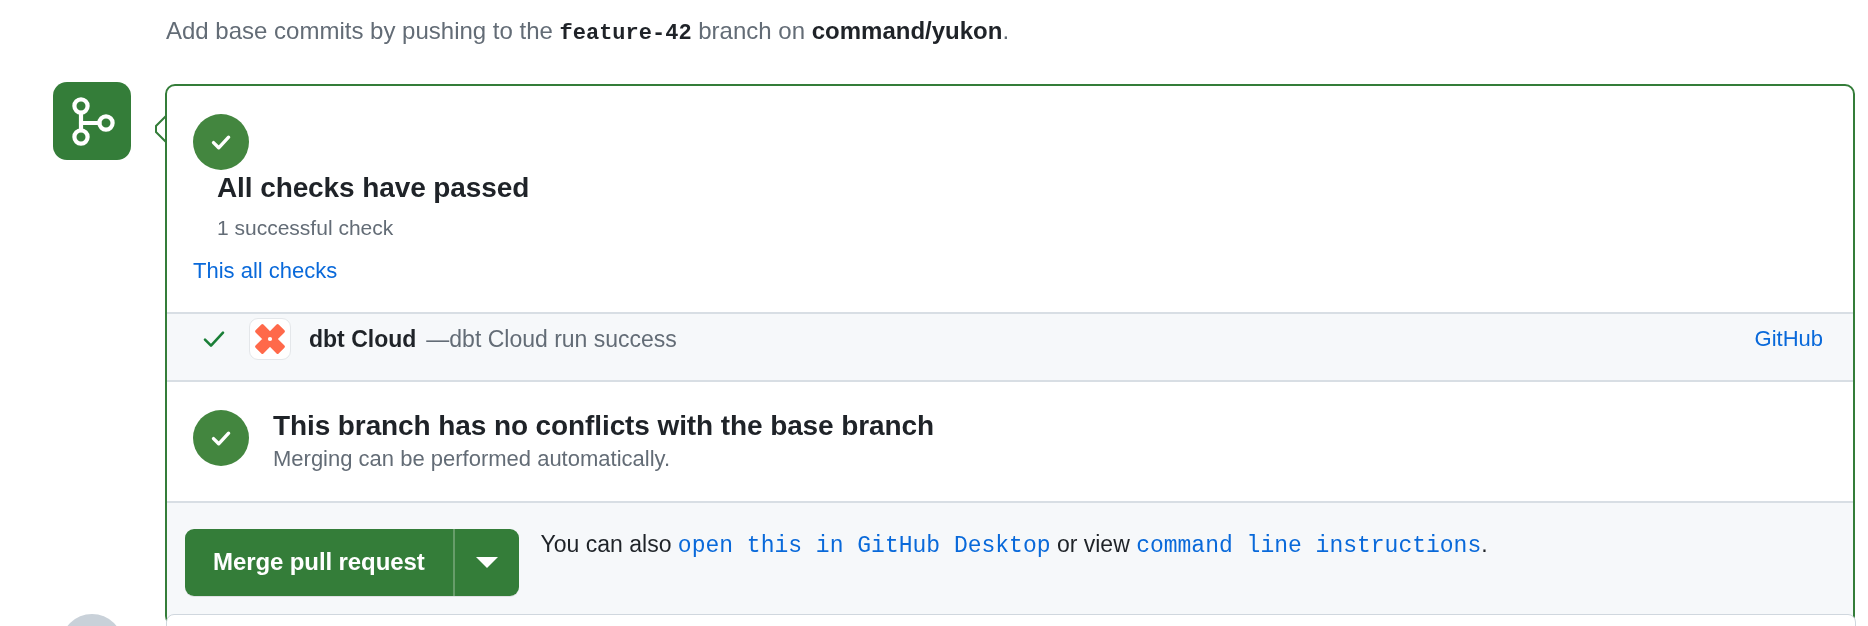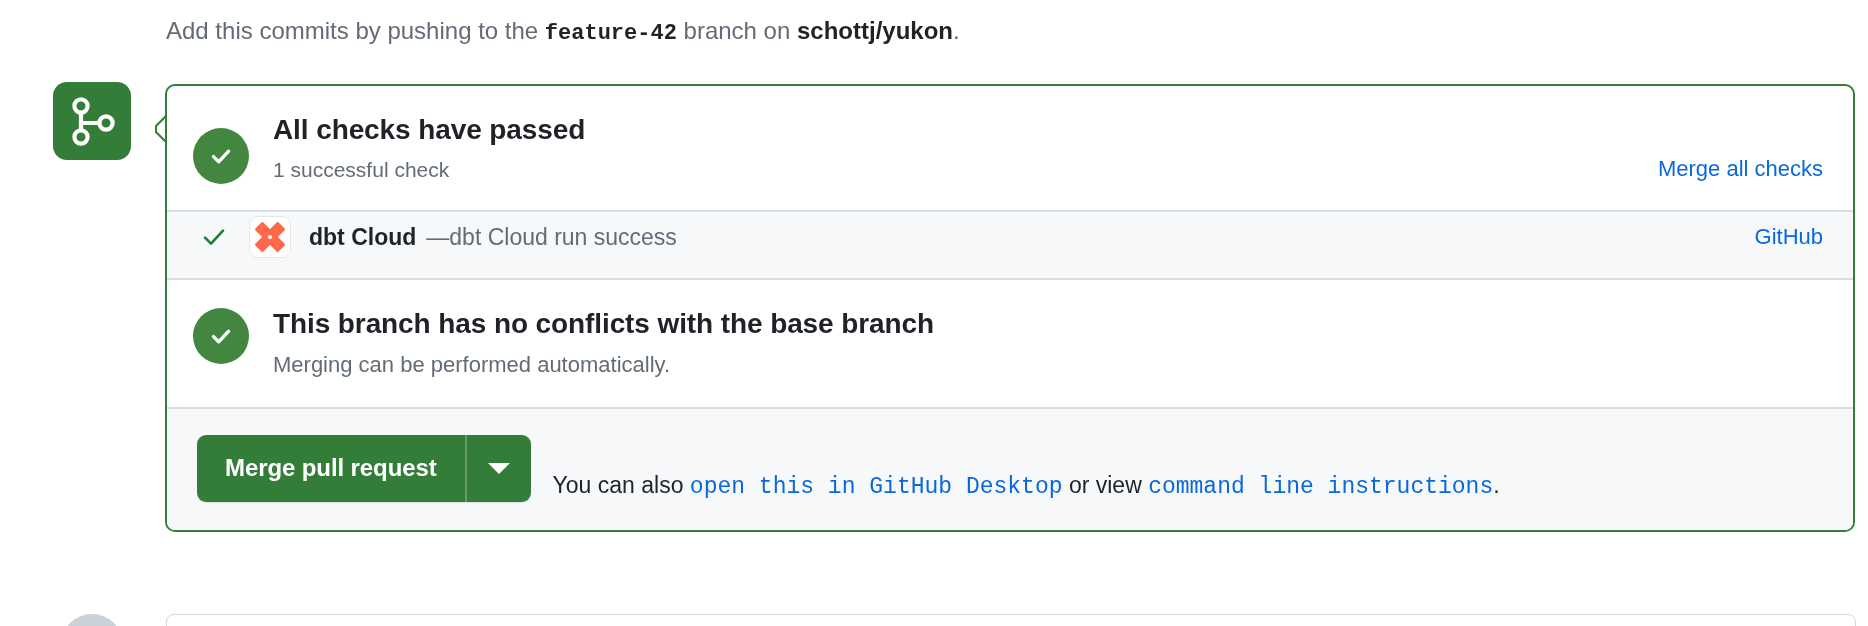--- a/index.html
+++ b/index.html
@@ -69,23 +69,24 @@
     left: 152px;
     top: 112px;
     width: 18px;
     height: 34px;
   }
   .notch-outer svg { display: block; }
 
   
   .headline-row {
     display: flex;
-    align-items: flex-end;
+    align-items: flex-start;
     padding: 26px 24px 26px 26px;
     position: relative;
+    flex-direction: column;
   }
   .status-circle {
     width: 56px;
     height: 56px;
     border-radius: 50%;
     background: #43863f;
     flex: 0 0 56px;
     display: flex;
     align-items: center;
     justify-content: center;
@@ -194,32 +195,32 @@
   }
   .conflict-text { margin-left: 24px; }
   .conflict-title {
     font-size: 28px;
     line-height: 36px;
     font-weight: 700;
     color: #1f2328;
     letter-spacing: -0.1px;
   }
   .conflict-sub {
-    margin-top: 8px;
+    margin-top: 0;
     font-size: 22px;
     line-height: 29px;
     color: #636c76;
   }
 
   
   .merge-row {
     display: flex;
-    align-items: flex-end;
+    align-items: flex-start;
     background: #f6f8fa;
-    padding: 26px 24px 28px 30px;
+    padding: 26px 24px 28px 18px;
   }
   .merge-btn-group {
     display: flex;
     align-items: stretch;
     flex: 0 0 auto;
     border-radius: 9px;
     overflow: hidden;
     box-shadow: 0 1px 0 rgba(27,31,36,0.10);
   }
   .merge-btn {
@@ -284,24 +285,24 @@
     border: 1px solid #d0d7de;
     border-radius: 8px;
     background: #ffffff;
     box-sizing: border-box;
   }
 </style>
 </head>
 <body>
 
 <div class="push-hint">
-  <span>Add this commits by pushing to the</span>
+  <span>Add base commits by pushing to the</span>
   <span class="mono">feature-42</span>
   <span>branch on</span>
-  <span class="strong">schottj/yukon</span><span>.</span>
+  <span class="strong">command/yukon</span><span>.</span>
 </div>
 
 <div class="timeline-badge">
   <svg width="78" height="78" viewBox="0 0 78 78">
     <g stroke="#ffffff" stroke-width="4.2" fill="none" stroke-linecap="round">
       <circle cx="28" cy="24" r="6.6"></circle>
       <circle cx="28" cy="55" r="6.6"></circle>
       <circle cx="53" cy="41" r="6.6"></circle>
       <path d="M28 30.8 L28 48.2"></path>
       <path d="M28 41 L46.4 41"></path>
@@ -321,21 +322,21 @@
   <div class="headline-row">
     <div class="status-circle">
       <svg width="30" height="30" viewBox="0 0 30 30">
         <path d="M7.5 15.6 L12.7 20.8 L22.6 10.2" fill="none" stroke="#ffffff" stroke-width="3.4" stroke-linecap="round" stroke-linejoin="round"></path>
       </svg>
     </div>
     <div class="headline-text">
       <div class="headline-title">All checks have passed</div>
       <div class="headline-sub">1 successful check</div>
     </div>
-    <div class="hide-checks">Merge all checks</div>
+    <div class="hide-checks">This all checks</div>
   </div>
 
   <div class="check-row">
     <div class="check-tick">
       <svg width="28" height="28" viewBox="0 0 28 28">
         <path d="M5 14.6 L11 20.6 L23 7.6" fill="none" stroke="#1a7f37" stroke-width="2.6" stroke-linecap="round" stroke-linejoin="round"></path>
       </svg>
     </div>
     <div class="check-avatar">
       <svg width="40" height="40" viewBox="0 0 40 40">

